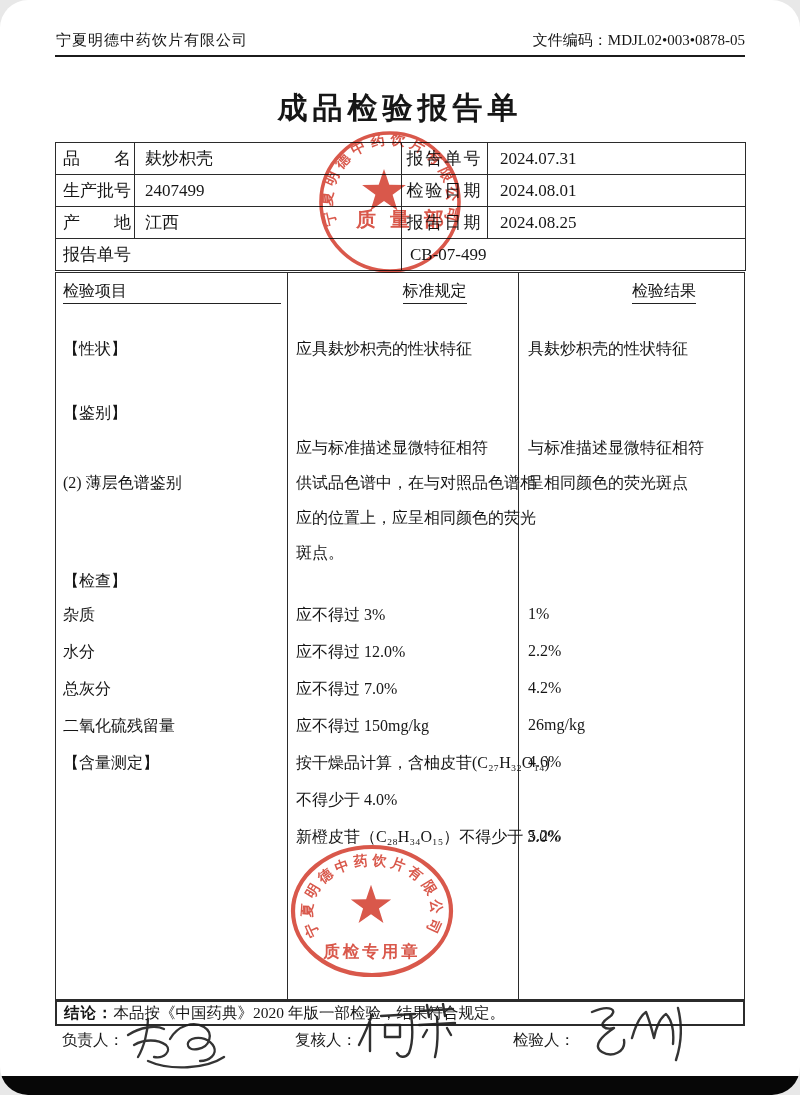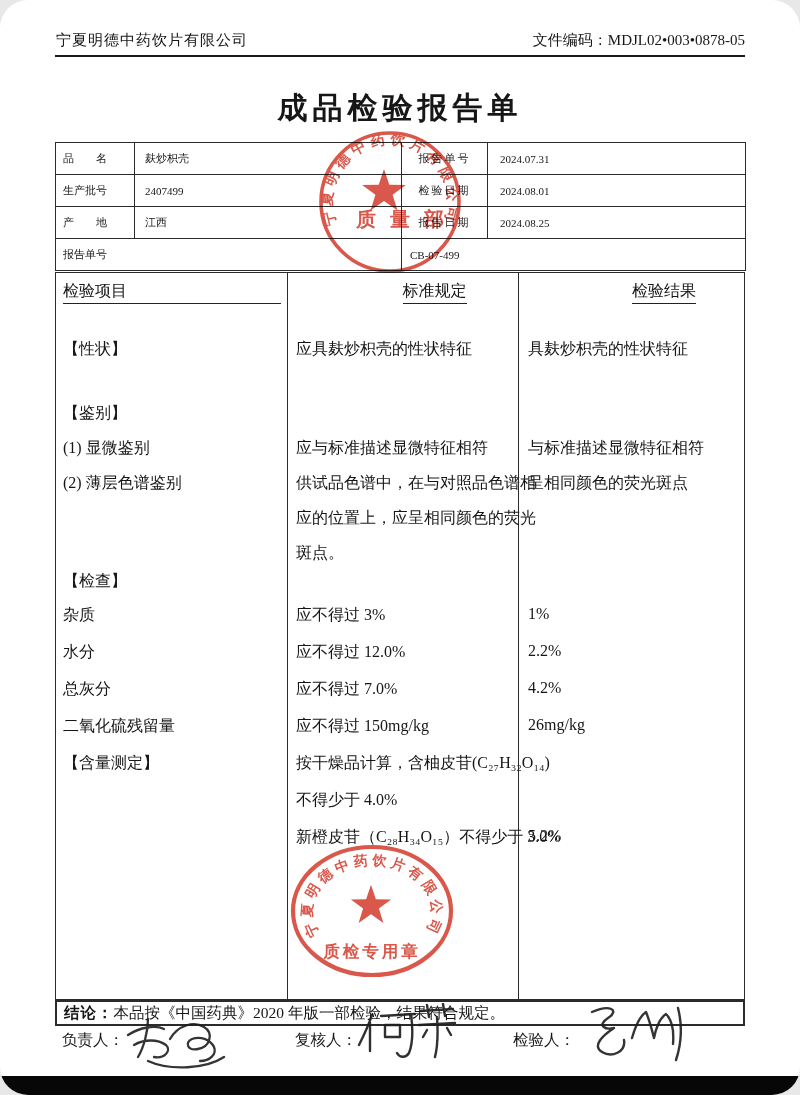--- a/index.html
+++ b/index.html
@@ -12,21 +12,21 @@
   .abs { position:absolute; }
   
   #company   { left:56px; top:31px; font-size:15px; letter-spacing:1px; }
   #doccode   { right:55px; top:31px; font-size:15px; }
   #headrule  { left:55px; top:55px; width:690px; height:2px; background:#1b1b1b; }
   
   #title { left:0; top:88px; width:100%; text-align:center;
            font-size:30px; font-weight:bold; letter-spacing:5px; }
   
   #infotable { left:55px; top:142px; width:690px; border-collapse:collapse; table-layout:fixed; }
-  #infotable td { border:1px solid #2b2b2b; height:32px; font-size:11px; overflow:hidden; white-space:nowrap;margin-top:20px; }
+  #infotable td { border:1px solid #2b2b2b; height:32px; font-size:17px; overflow:hidden; white-space:nowrap;margin-top:20px; }
   #infotable td.l1 { padding-left:7px; }
   #infotable td.v1 { padding-left:10px; }
   #infotable td.l2 { text-align:center; letter-spacing:2px; }
   #infotable td.v2 { padding-left:12px; }
   
   #spectable { left:55px; top:272px; width:690px; height:728px; border:1px solid #2b2b2b; }
   #vline1 { left:231px; top:0; width:1px; height:728px; background:#2b2b2b; }
   #vline2 { left:462px; top:0; width:1px; height:728px; background:#2b2b2b; }
   .srow { position:absolute; left:0; width:690px; height:22px; font-size:16px; white-space:nowrap; }
   .srow span { position:absolute; top:0; }
@@ -111,21 +111,20 @@
         <span class="c1">【性状】</span>
         <span class="c2">应具麸炒枳壳的性状特征</span>
         <span class="c3">具麸炒枳壳的性状特征</span>
       </div>
     <div class="srow" style="top:130px">
         <span class="c1">【鉴别】</span>
         <span class="c2"></span>
         <span class="c3"></span>
       </div>
     <div class="srow" style="top:165px">
-        <span class="c1">(1) 显微鉴别</span>
         <span class="c2">应与标准描述显微特征相符</span>
         <span class="c3">与标准描述显微特征相符</span>
       </div>
     <div class="srow" style="top:200px">
         <span class="c1">(2) 薄层色谱鉴别</span>
         <span class="c2">供试品色谱中，在与对照品色谱相</span>
         <span class="c3">呈相同颜色的荧光斑点</span>
       </div>
     <div class="srow" style="top:235px">
         <span class="c1"></span>
@@ -158,20 +157,21 @@
         <span class="c3">4.2%</span>
       </div>
     <div class="srow" style="top:443px">
         <span class="c1">二氧化硫残留量</span>
         <span class="c2">应不得过 150mg/kg</span>
         <span class="c3">26mg/kg</span>
       </div>
     <div class="srow" style="top:480px">
         <span class="c1">【含量测定】</span>
         <span class="c2">按干燥品计算，含柚皮苷(C₂₇H₃₂O₁₄)</span>
+        <span class="c3">4.6%</span>
       </div>
     <div class="srow" style="top:517px">
         <span class="c1"></span>
         <span class="c2">不得少于 4.0%</span>
         <span class="c3"></span>
       </div>
     <div class="srow" style="top:554px">
         <span class="c1"></span>
         <span class="c2">新橙皮苷（C₂₈H₃₄O₁₅）不得少于 3.0%</span>
         <span class="c3">5.2%</span>

